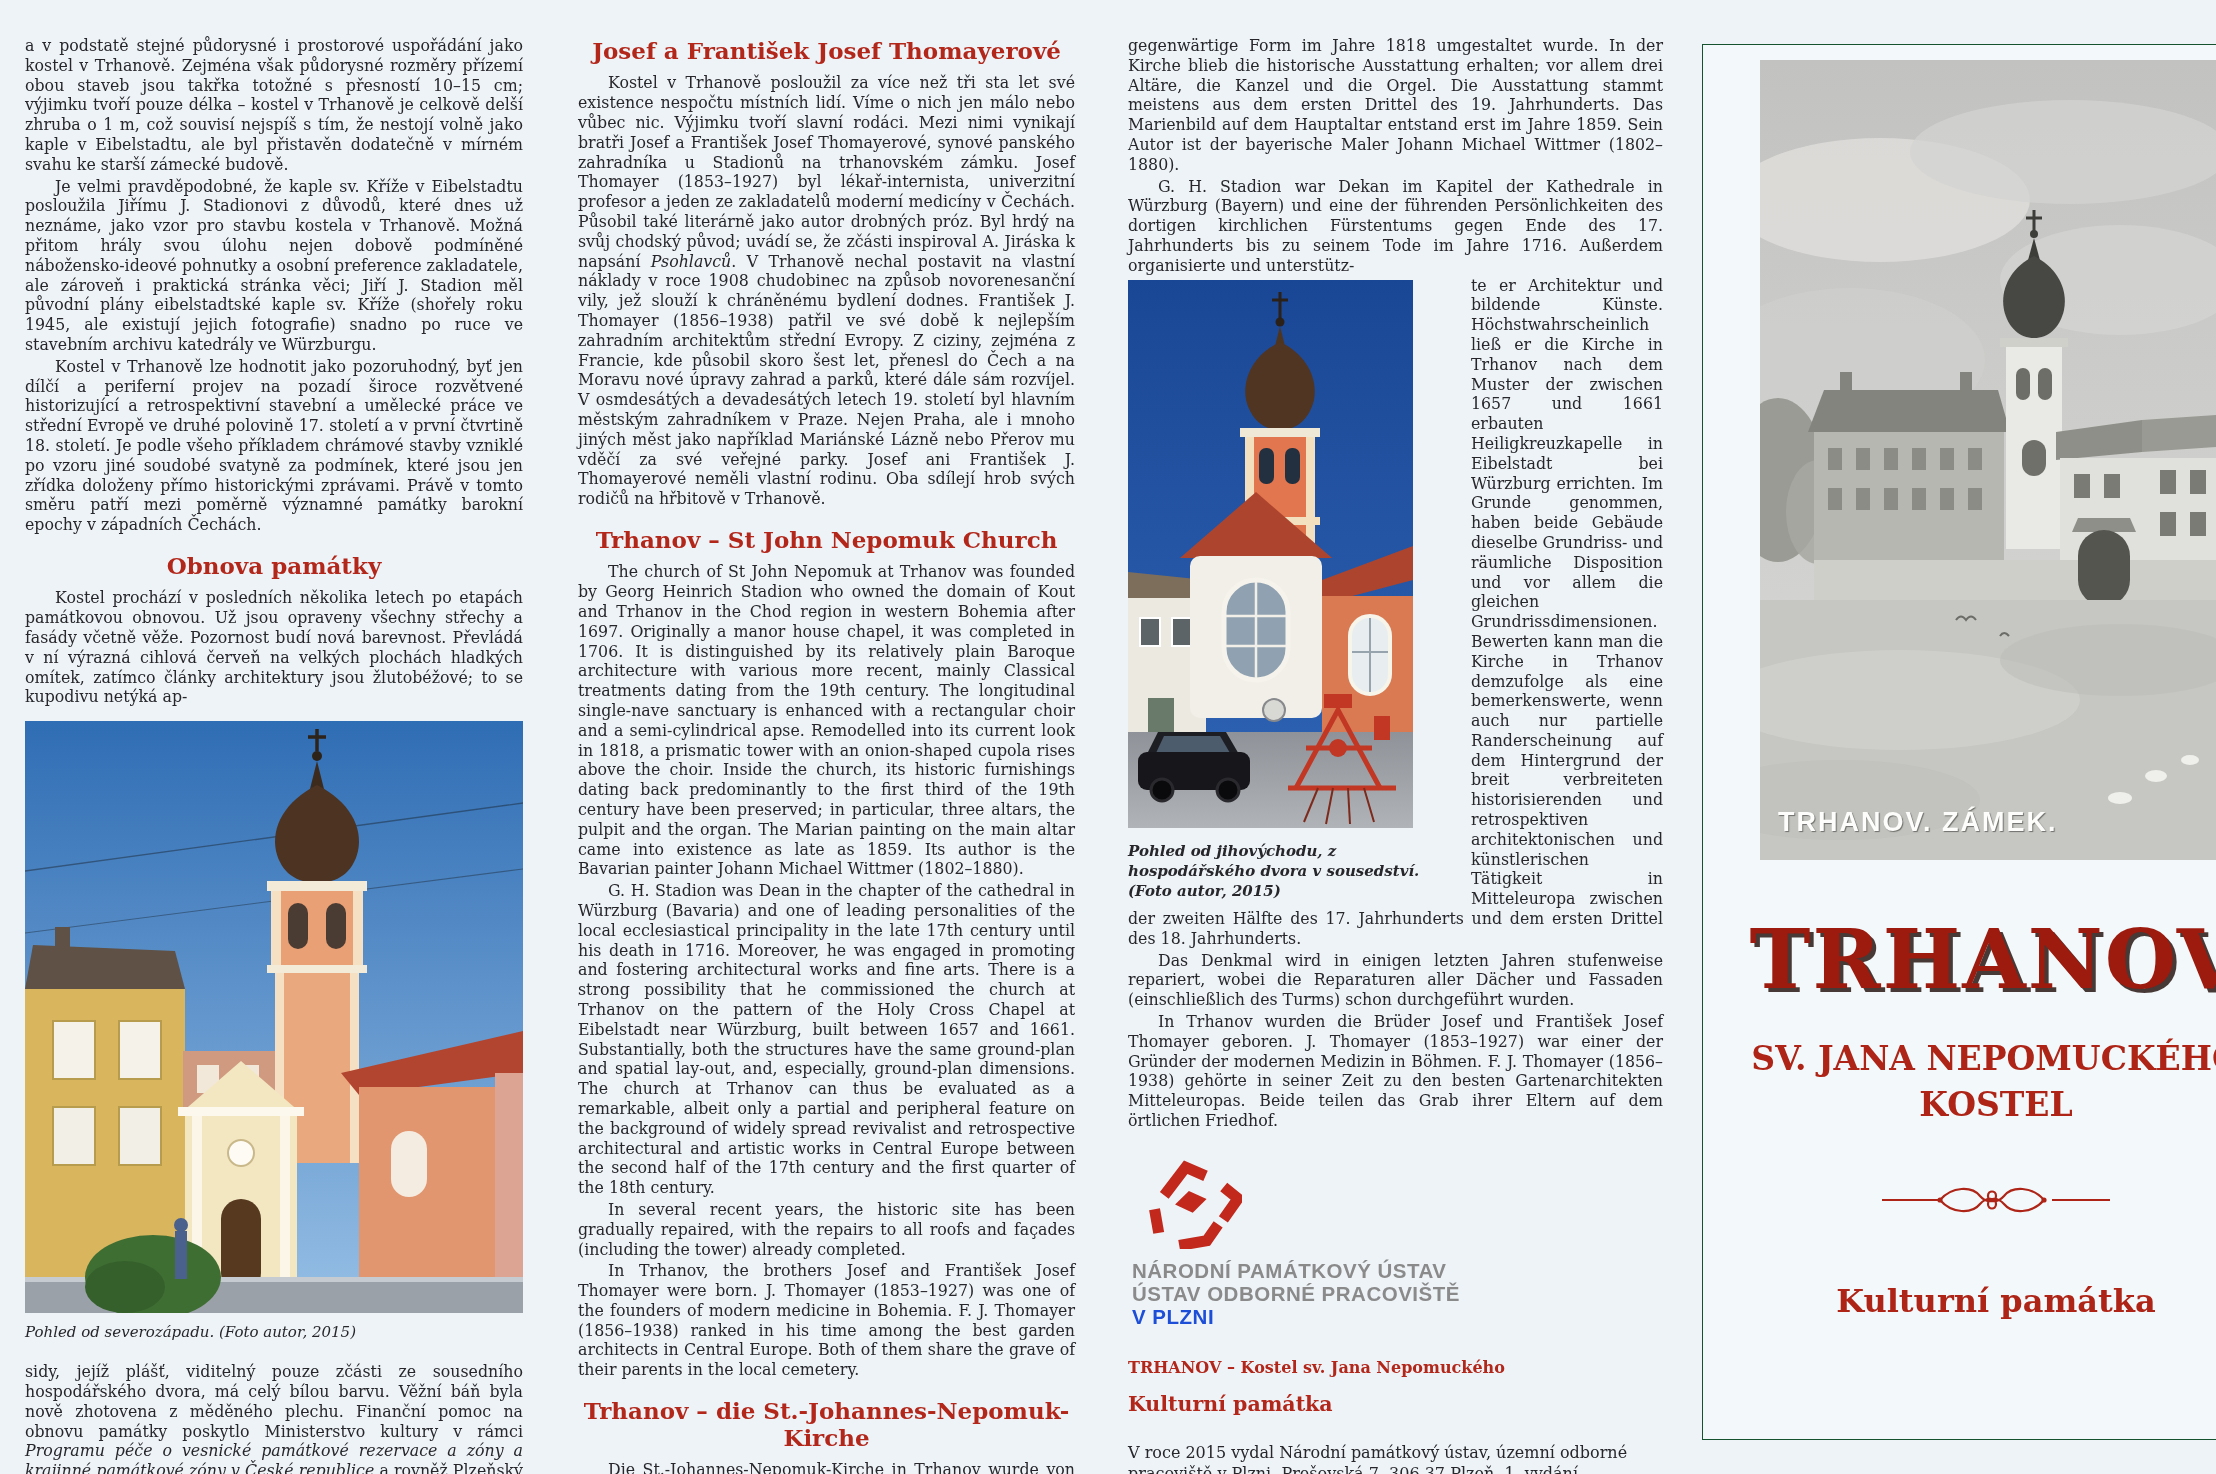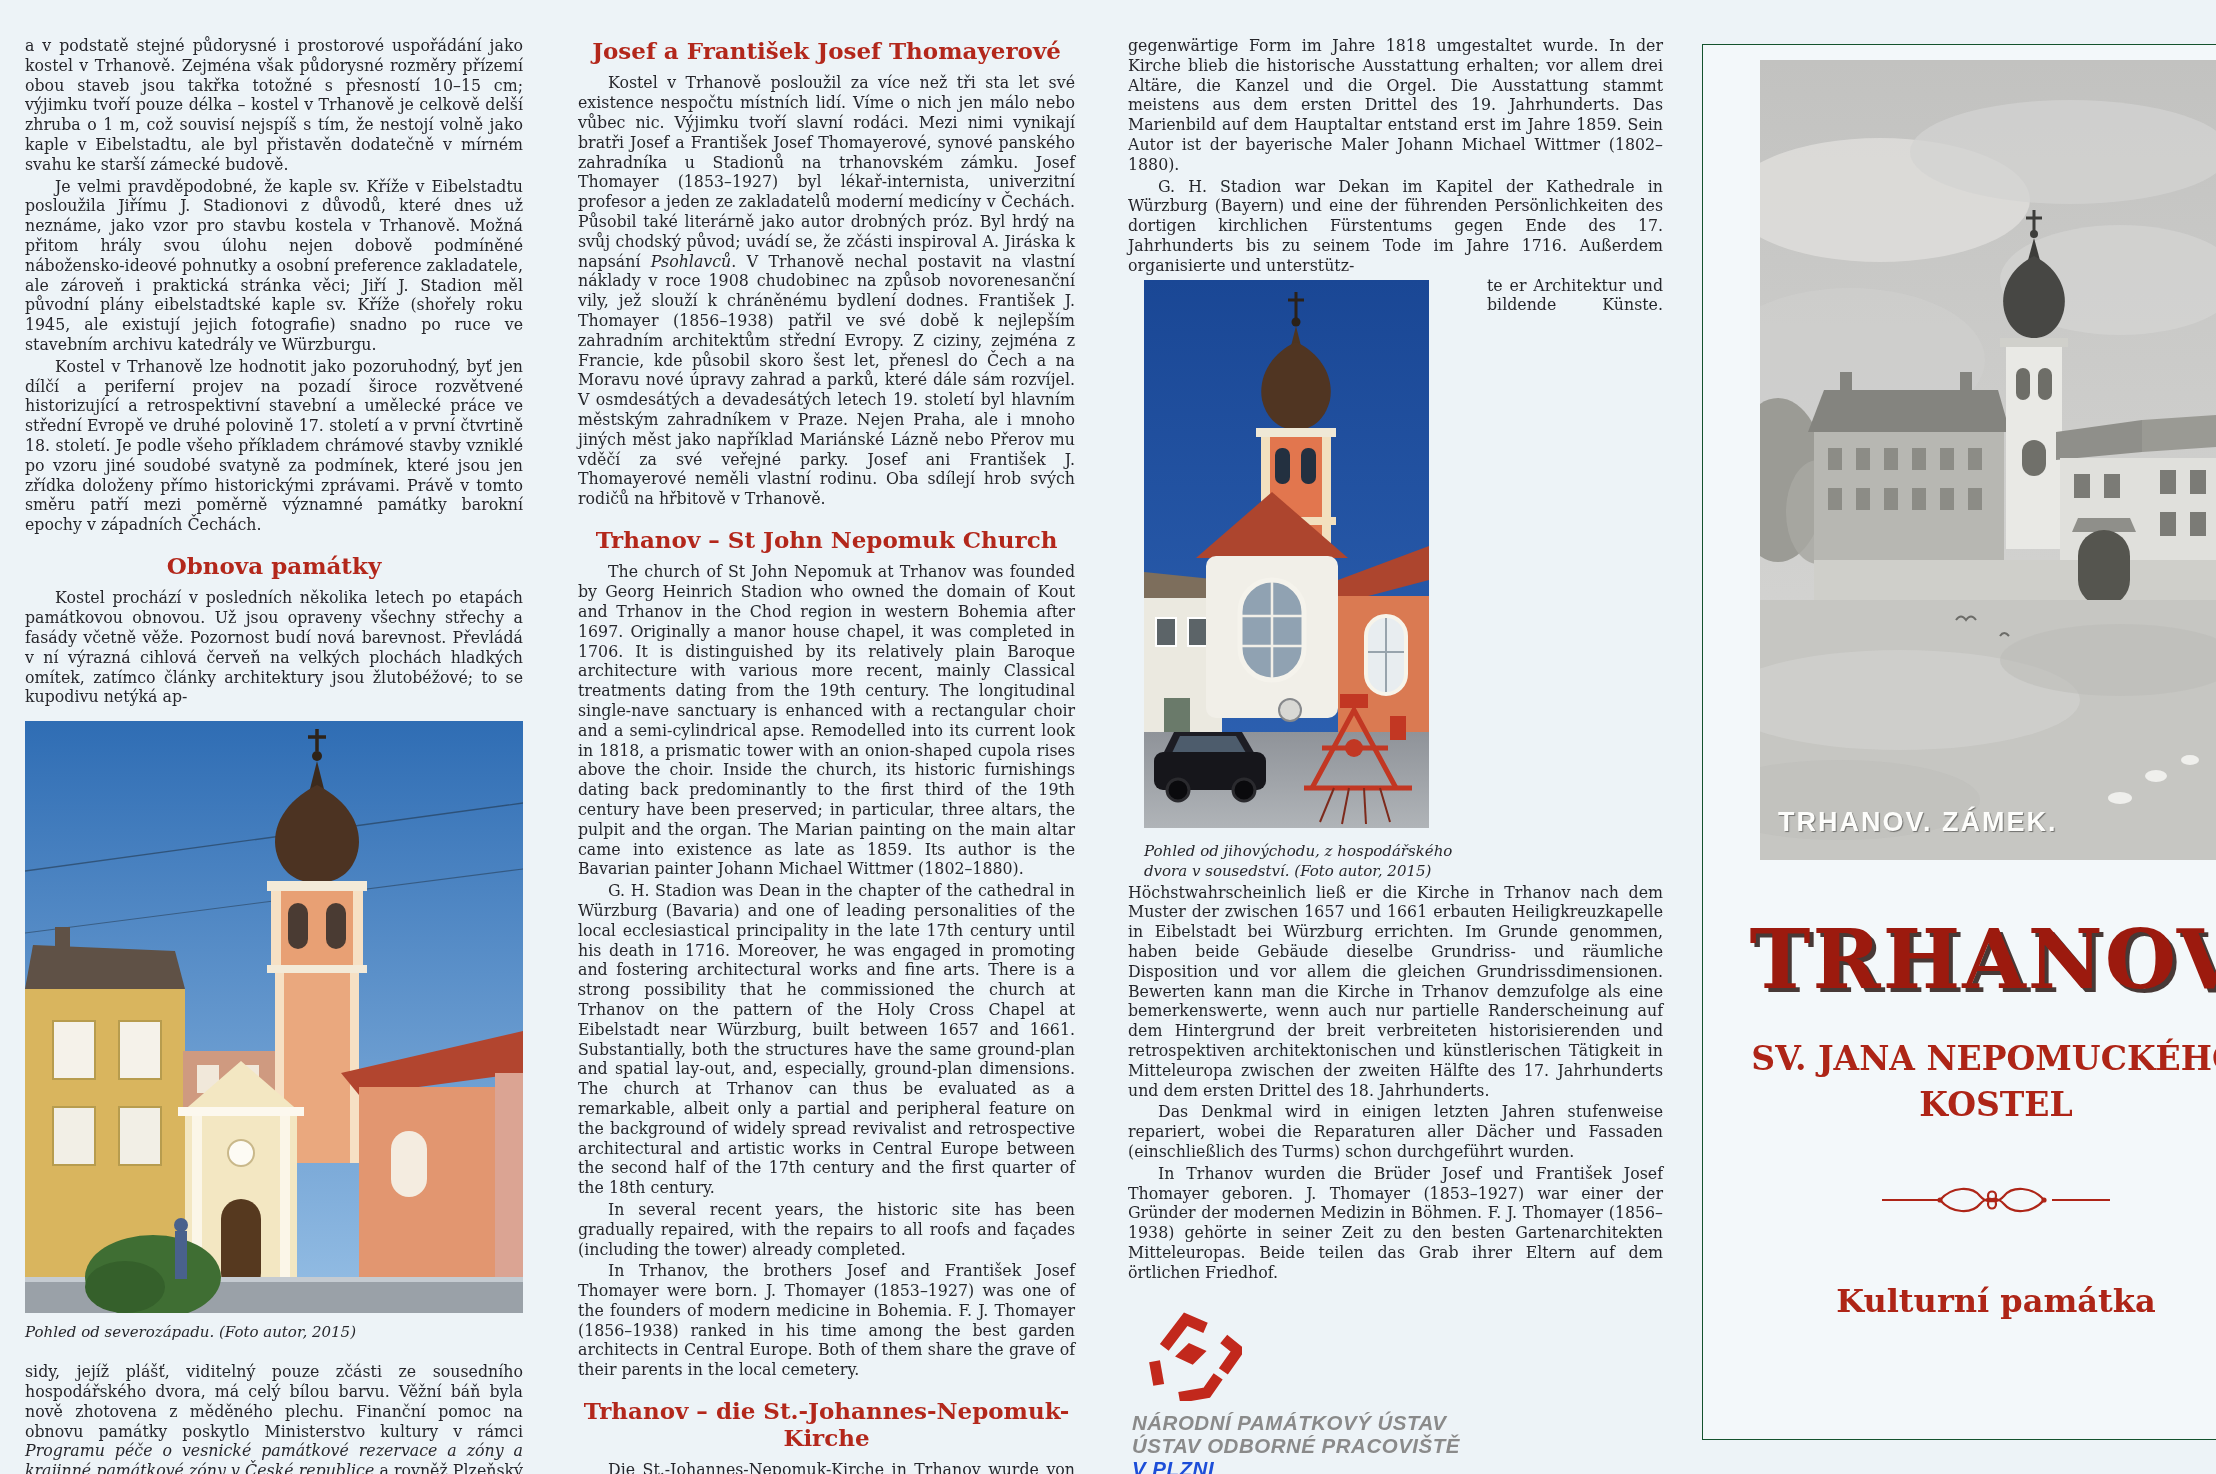--- a/index.html
+++ b/index.html
@@ -12,25 +12,25 @@
   .par{margin:0;text-align:justify;font-size:15.8px;line-height:19.8px;}
   .ind{text-indent:30px;}
   .gap{margin-top:2px;}
   .red-h{margin:18px 0 9px;text-align:center;color:#b3271b;font-weight:bold;font-size:23px;line-height:1.15;}
   .red-h.first{margin-top:2px;}
   em.it{font-style:italic;}
   .caption{font-style:italic;font-size:15px;line-height:20px;margin-top:9px;}
   figure{margin:0;}
   .photo1{margin-top:14px;width:498px;height:592px;}
   .wrap3{margin-top:0;}
-  .fig3{float:left;width:329px;margin:4px 14px 2px 16px;}
+  .fig3{float:left;width:329px;margin:4px 14px 2px 0;font-weight:bold;}
   .fig3 .photo2{width:285px;height:548px;}
   .clear{clear:both;}
   
-  .npu{margin-top:26px;padding-left:4px;font-style:italic;}
+  .npu{margin-top:26px;padding-left:4px;}
   .npu-mark{display:block;margin-left:6px;}
   .npu-text{margin-top:10px;font-family:"Liberation Sans",sans-serif;font-weight:bold;
             font-size:20.5px;line-height:23px;color:#8a8a8a;letter-spacing:.5px;}
   .npu-red{color:#1d4ed8;}
   .c3-head{margin-top:30px;color:#b3271b;font-weight:bold;font-size:16px;line-height:1.25;}
   .c3-sub{color:#b3271b;font-weight:bold;font-size:20.5px;line-height:1.3;}
   .imprint{margin-top:24px;font-size:16px;line-height:21.5px;}
   .imprint p{margin:0;}
   
   .panel{position:absolute;left:1702px;top:44px;width:588px;height:1396px;

